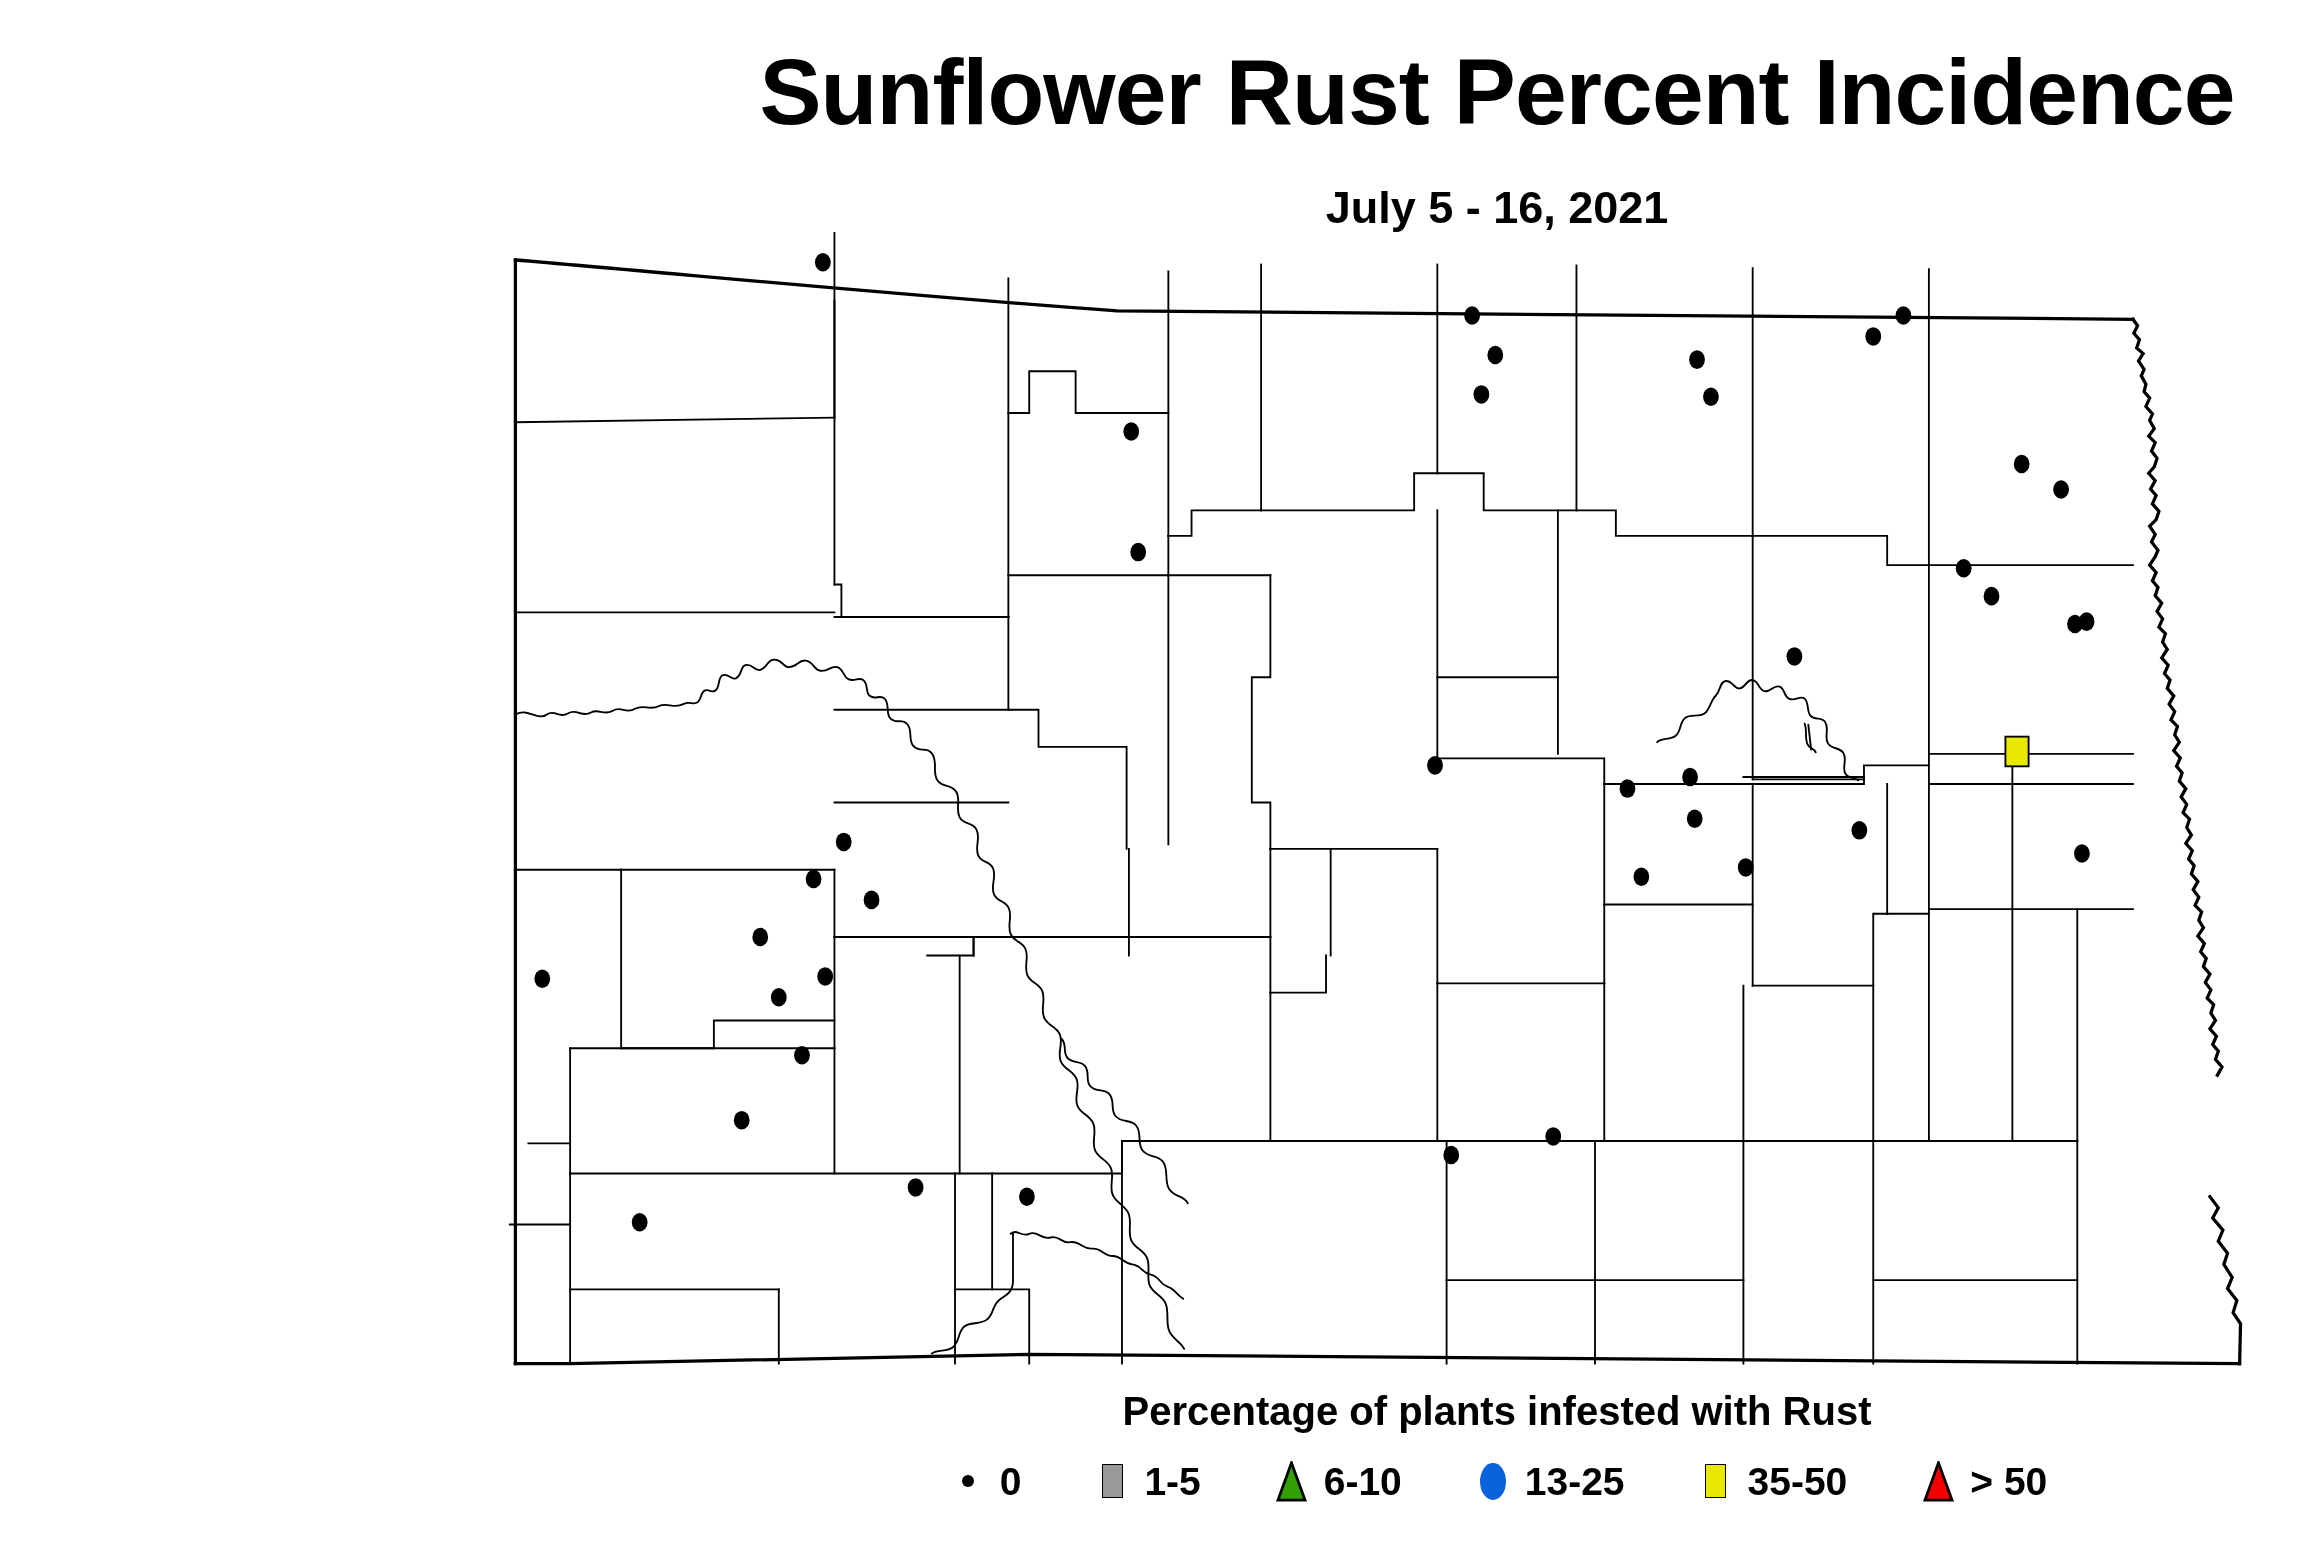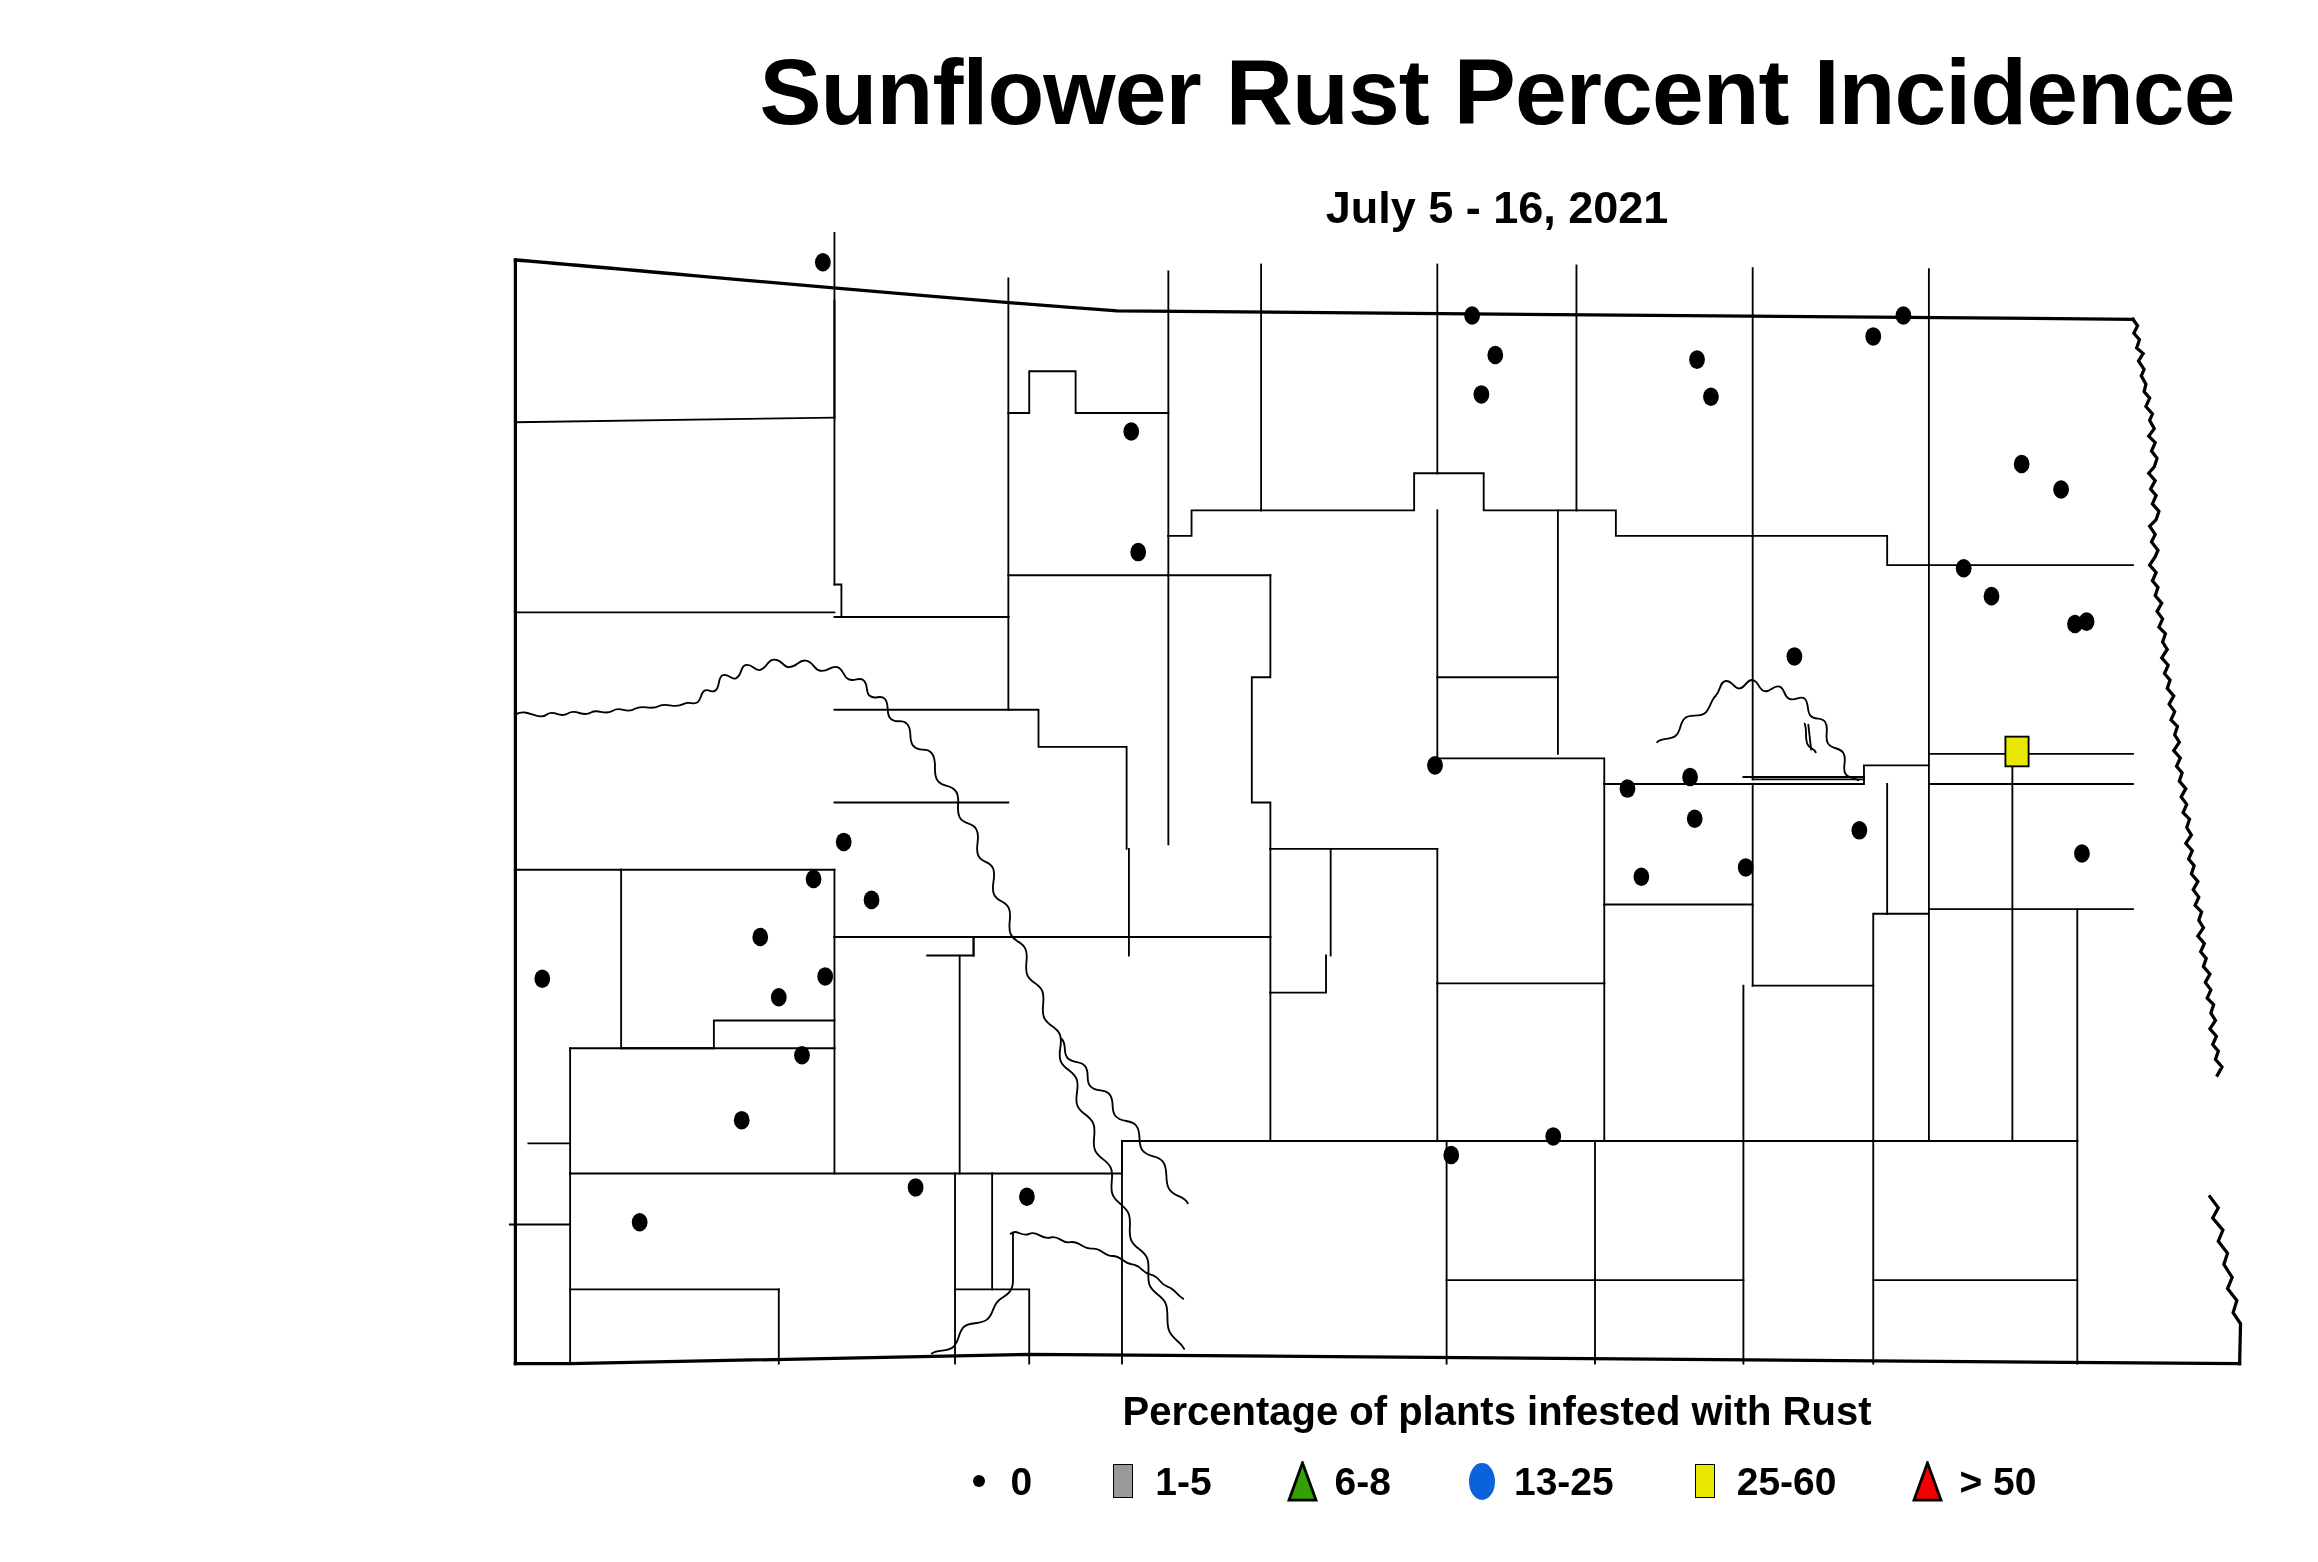--- a/index.html
+++ b/index.html
@@ -362,33 +362,33 @@
           <div style="width: 20.4px; height: 34px; background: rgb(153, 153, 153); border: 1.9px solid rgb(0, 0, 0); box-sizing: border-box;"></div>
         </div>
         <div class="legend-label">1-5</div>
       </div>
       <div class="legend-item">
         <div class="legend-swatch">
           <svg width="31" height="41" viewBox="0 0 66 88">
             <polygon points="33,4 62,84 4,84" fill="#33A006" stroke="#000" stroke-width="6"></polygon>
           </svg>
         </div>
-        <div class="legend-label">6-8</div>
+        <div class="legend-label">6-10</div>
       </div>
       <div class="legend-item">
         <div class="legend-swatch">
           <div style="width: 26px; height: 37px; border-radius: 50%; background: rgb(10, 99, 220);"></div>
         </div>
         <div class="legend-label">13-25</div>
       </div>
       <div class="legend-item">
         <div class="legend-swatch">
           <div style="width: 20.4px; height: 34px; background: rgb(232, 232, 0); border: 1.9px solid rgb(0, 0, 0); box-sizing: border-box;"></div>
         </div>
-        <div class="legend-label">25-60</div>
+        <div class="legend-label">35-50</div>
       </div>
       <div class="legend-item">
         <div class="legend-swatch">
           <svg width="31" height="41" viewBox="0 0 66 88">
             <polygon points="33,4 62,84 4,84" fill="#F40000" stroke="#000" stroke-width="6"></polygon>
           </svg>
         </div>
         <div class="legend-label">&gt; 50</div>
       </div>
     </div>

